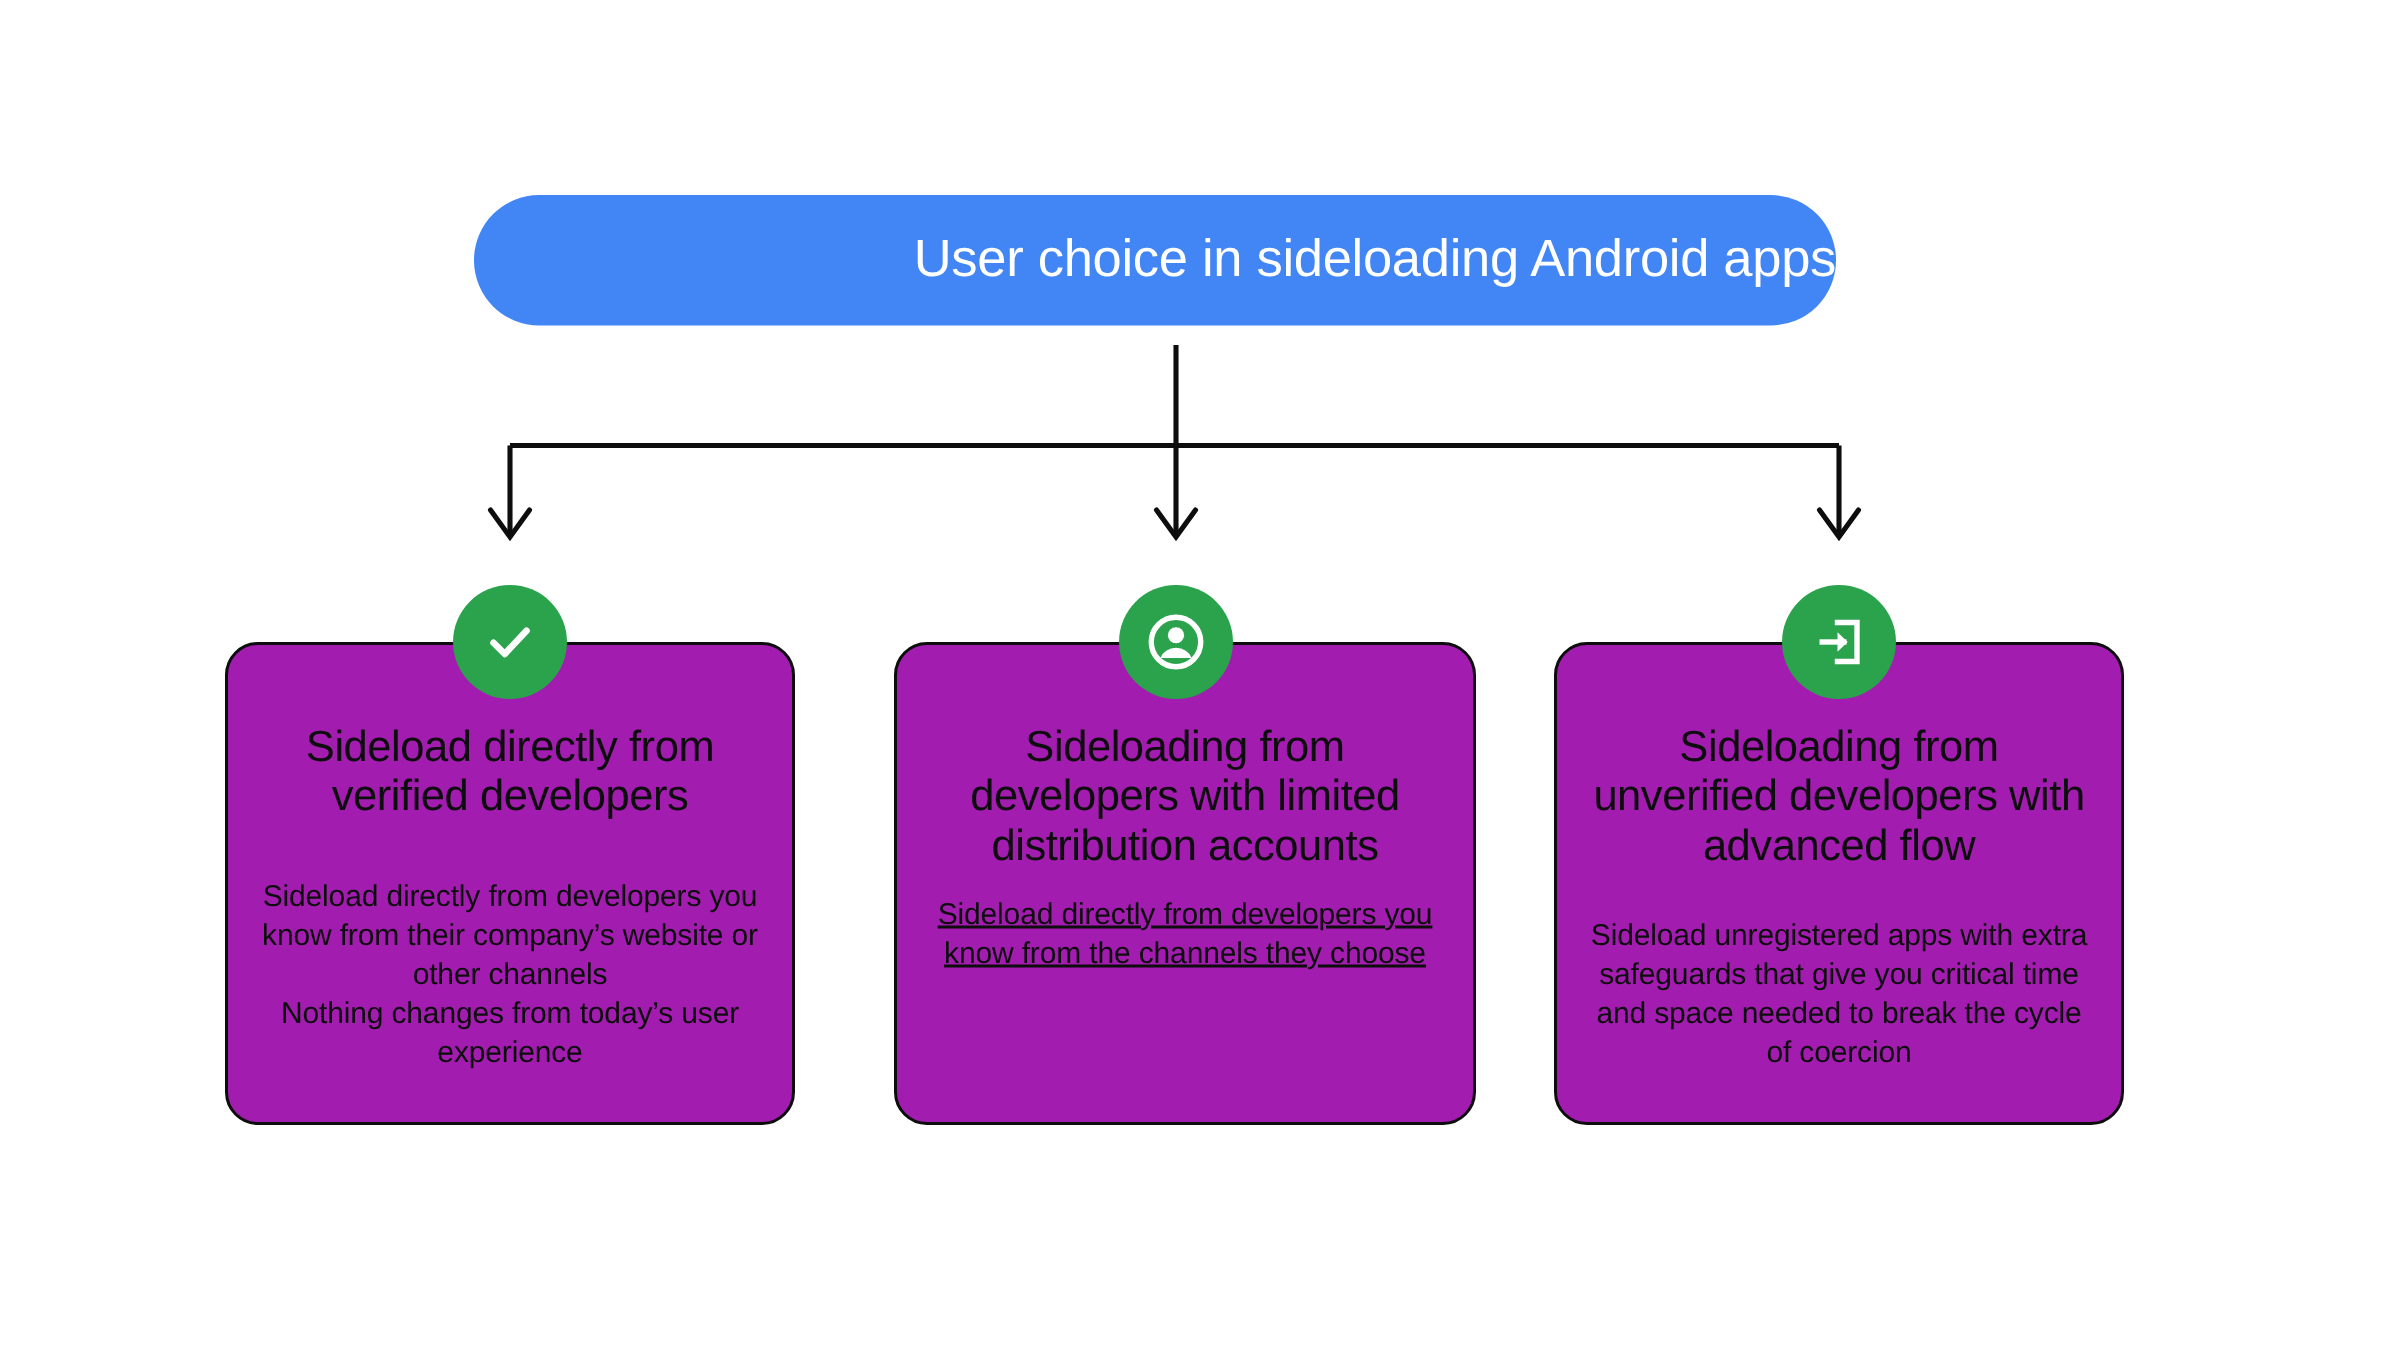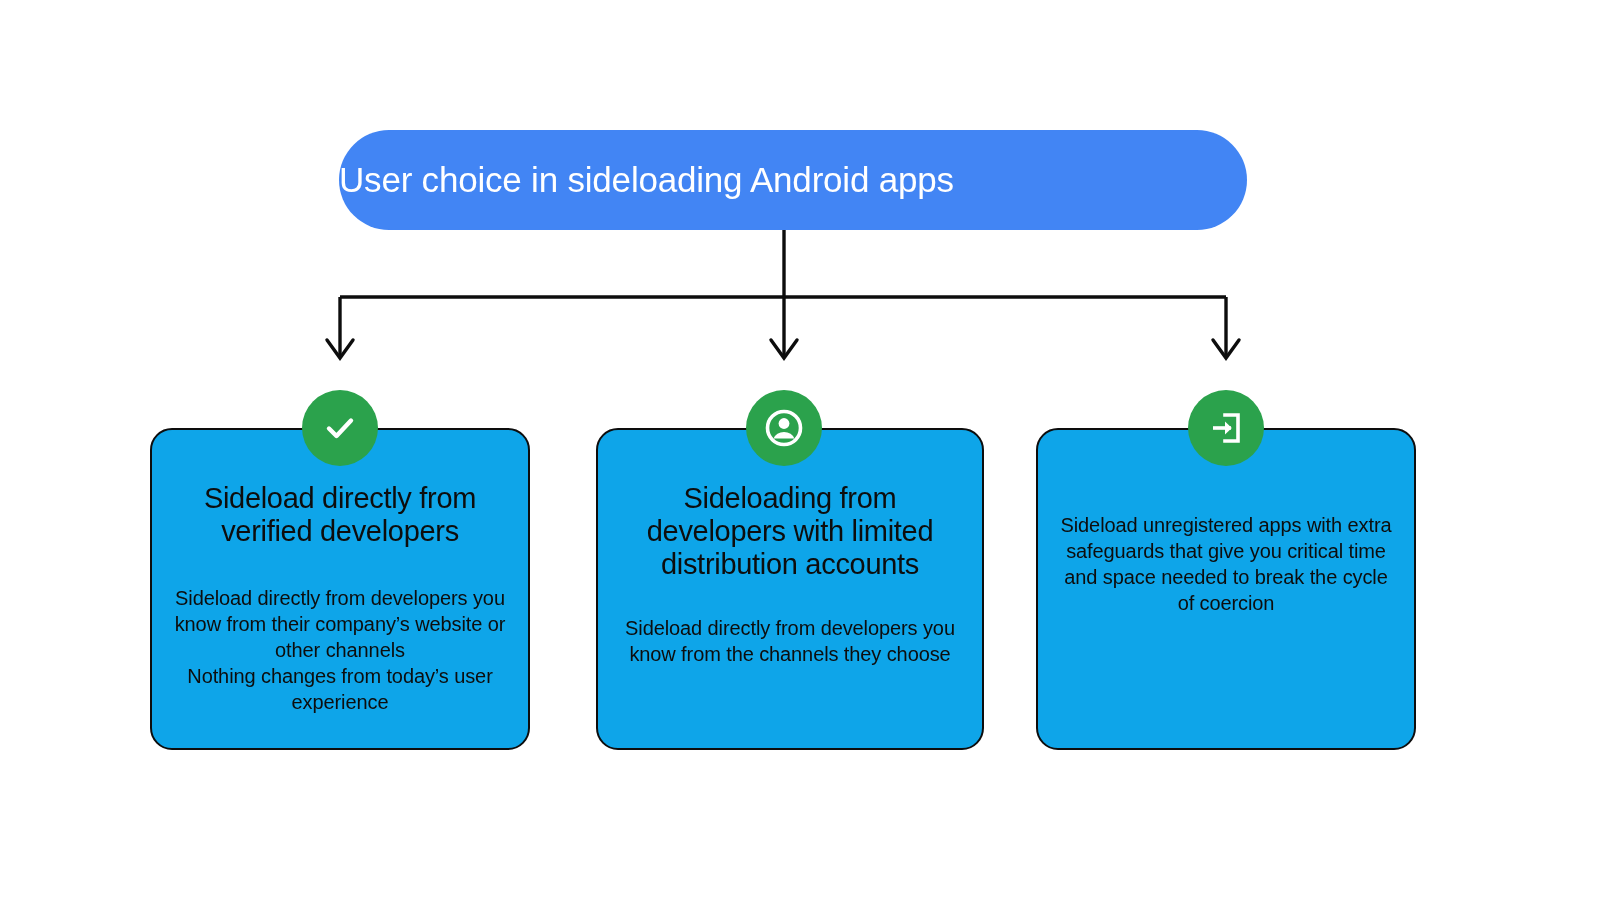--- a/index.html
+++ b/index.html
@@ -15,29 +15,29 @@
     position: relative;
     width: 1600px;
     height: 900px;
     background: #ffffff;
     overflow: hidden;
   }
 
   
   .root-pill {
     position: absolute;
-    left: 339px;
+    left: 316px;
     top: 130px;
     width: 908px;
-    height: 100px;
+    height: 87px;
     background: #4285F4;
     border-radius: 50px;
     display: flex;
     align-items: center;
-    justify-content: flex-start;
+    justify-content: flex-end;
     box-sizing: border-box;
   }
   .root-pill-label {
     color: #ffffff;
     font-size: 35px;
     font-weight: 500;
     letter-spacing: -0.2px;
     line-height: 1.1;
     text-align: center;
     white-space: nowrap;
@@ -50,21 +50,21 @@
     top: 0;
     width: 1600px;
     height: 900px;
     pointer-events: none;
   }
 
   
   .card {
     position: absolute;
     box-sizing: border-box;
-    background: #0ea5e9;
+    background: #a21caf;
     border: 2.6px solid #0d0d0d;
     border-radius: 22px;
     display: flex;
     flex-direction: column;
     align-items: center;
   }
   .card-1 { left: 150px; top: 428px; width: 380px; height: 322px; }
   .card-2 { left: 596px; top: 428px; width: 388px; height: 322px; }
   .card-3 { left: 1036px; top: 428px; width: 380px; height: 322px; }
 
@@ -89,21 +89,21 @@
   .card-body {
     font-size: 20px;
     font-weight: 500;
     color: #0d0d0d;
     line-height: 1.3;
     letter-spacing: -0.1px;
     margin: 0;
   }
   .card-1 .body-1 { margin-top: 37px; }
   .card-1 .body-2 { }
-  .card-2 .body-1 { margin-top: 34px; }
+  .card-2 .body-1 { margin-top: 16px; text-decoration: underline; }
   .card-3 .body-1 { margin-top: 30px; }
 
   
   .badge {
     position: absolute;
     width: 76px;
     height: 76px;
     border-radius: 50%;
     background: #2BA24C;
     display: flex;
@@ -152,20 +152,21 @@
 
   <div class="card card-2">
     <div class="card-inner">
       <p class="card-title">Sideloading from developers with limited distribution accounts</p>
       <p class="card-body body-1">Sideload directly from developers you know from the channels they choose</p>
     </div>
   </div>
 
   <div class="card card-3">
     <div class="card-inner">
+      <p class="card-title">Sideloading from unverified developers with advanced flow</p>
       <p class="card-body body-1">Sideload unregistered apps with extra safeguards that give you critical time and space needed to break the cycle of coercion</p>
     </div>
   </div>
 
   <div class="badge badge-1">
     <span>
       <svg width="44" height="44" viewBox="0 0 44 44" xmlns="http://www.w3.org/2000/svg">
         <path d="M 11,22.5 L 18.5,30 L 33,14.5" fill="none" stroke="#ffffff" stroke-width="4.4" stroke-linecap="round" stroke-linejoin="round"></path>
       </svg>
     </span>

